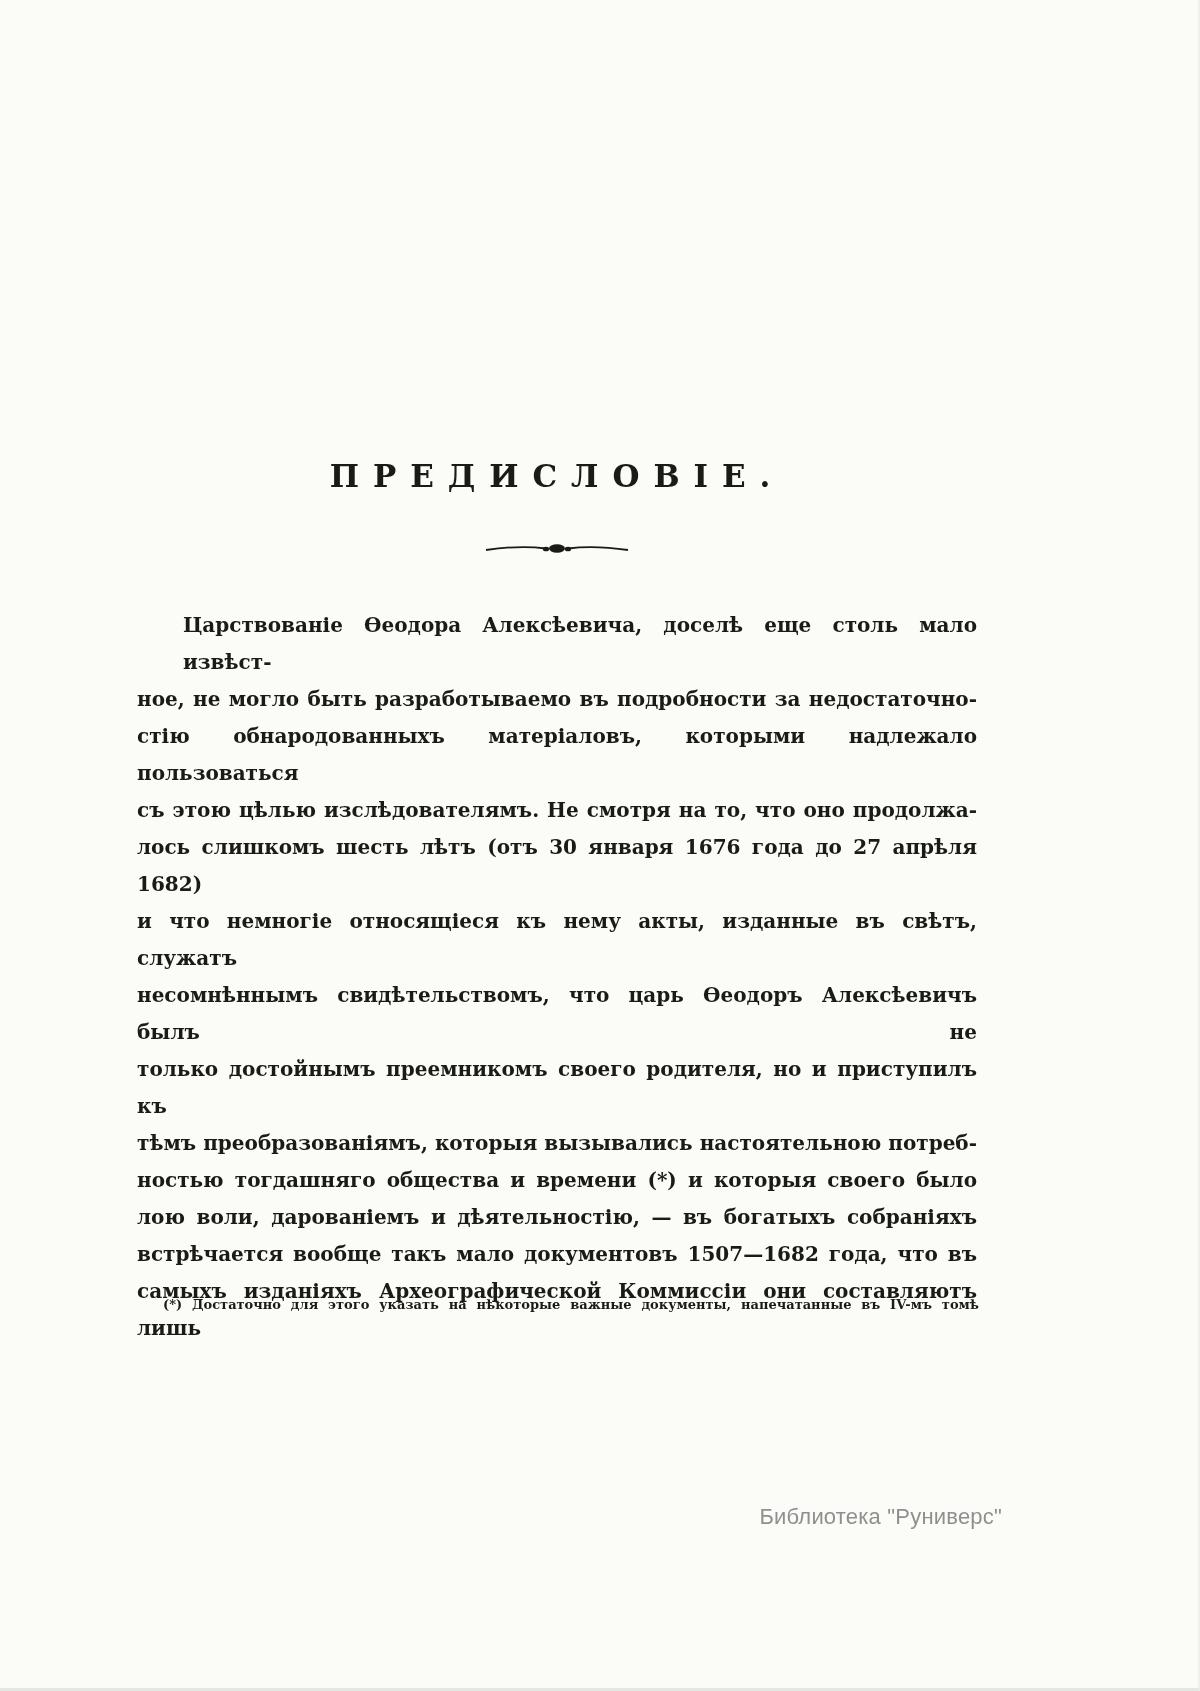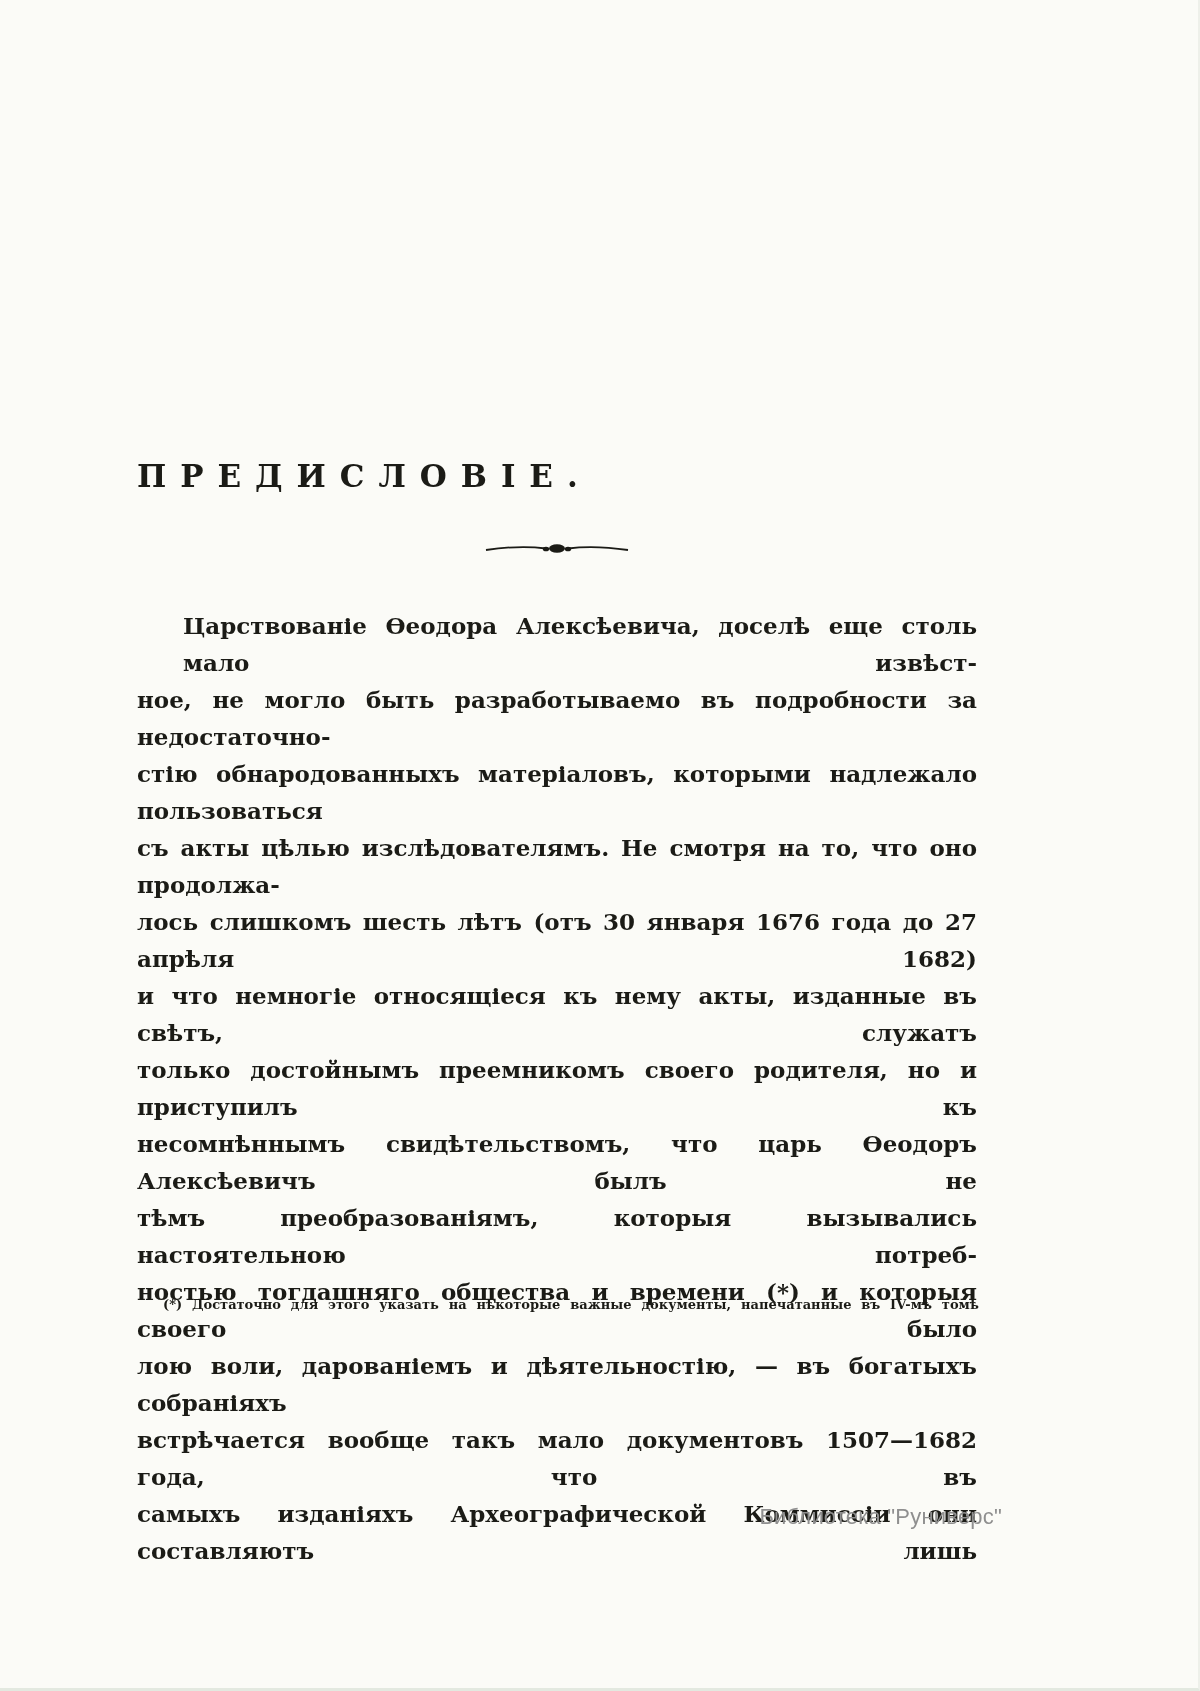--- a/index.html
+++ b/index.html
@@ -18,41 +18,42 @@
     box-sizing: border-box;
     border-right: 2px solid #eef0ea;
     border-bottom: 3px solid #e3e9e0;
   }
   .title {
     position: absolute;
     top: 458px;
     left: 137px;
     width: 840px;
     margin: 0;
+    text-align: center;
     font-size: 31px;
     font-weight: 700;
     letter-spacing: 0.45em;
     color: #1b1b16;
     white-space: nowrap;
   }
   .divider {
     position: absolute;
     top: 540px;
     left: 137px;
     width: 840px;
     text-align: center;
   }
   .body-text {
     position: absolute;
     top: 607px;
     left: 137px;
     width: 840px;
   }
   .line {
-    font-size: 23px;
+    font-size: 20px;
     line-height: 37px;
     font-weight: 700;
     text-align: justify;
     text-align-last: justify;
     white-space: normal;
     color: #1b1b16;
   }
   .line.indent {
     padding-left: 46px;
   }
@@ -100,25 +101,25 @@
       <ellipse cx="64" cy="9" rx="3.2" ry="2.3" fill="#1b1b16"></ellipse>
       <ellipse cx="86" cy="9" rx="3.2" ry="2.3" fill="#1b1b16"></ellipse>
       <path d="M86 8.5 Q 112 5 146 10" stroke="#1b1b16" stroke-width="1.8" fill="none"></path>
     </svg>
   </div>
 
   <div class="body-text">
     <div class="line indent">Царствованіе Ѳеодора Алексѣевича, доселѣ еще столь мало извѣст-</div>
     <div class="line">ное, не могло быть разработываемо въ подробности за недостаточно-</div>
     <div class="line">стію обнародованныхъ матеріаловъ, которыми надлежало пользоваться</div>
-    <div class="line">съ акты цѣлью изслѣдователямъ. Не смотря на то, что оно продолжа-</div>
+    <div class="line">съ этою цѣлью изслѣдователямъ. Не смотря на то, что оно продолжа-</div>
     <div class="line">лось слишкомъ шесть лѣтъ (отъ 30 января 1676 года до 27 апрѣля 1682)</div>
     <div class="line">и что немногіе относящіеся къ нему акты, изданные въ свѣтъ, служатъ</div>
+    <div class="line">несомнѣннымъ свидѣтельствомъ, что царь Ѳеодоръ Алексѣевичъ былъ не</div>
     <div class="line">только достойнымъ преемникомъ своего родителя, но и приступилъ къ</div>
-    <div class="line">несомнѣннымъ свидѣтельствомъ, что царь Ѳеодоръ Алексѣевичъ былъ не</div>
     <div class="line">тѣмъ преобразованіямъ, которыя вызывались настоятельною потреб-</div>
     <div class="line">ностью тогдашняго общества и времени (*) и которыя своего было</div>
     <div class="line">лою воли, дарованіемъ и дѣятельностію, — въ богатыхъ собраніяхъ</div>
     <div class="line">встрѣчается вообще такъ мало документовъ 1507—1682 года, что въ</div>
     <div class="line">самыхъ изданіяхъ Археографической Коммиссіи они составляютъ лишь</div>
 
   </div>
 
   <div class="footnote">
     <div class="fline indent">(*) Достаточно для этого указать на нѣкоторые важные документы, напечатанные въ IV-мъ томѣ</div>

